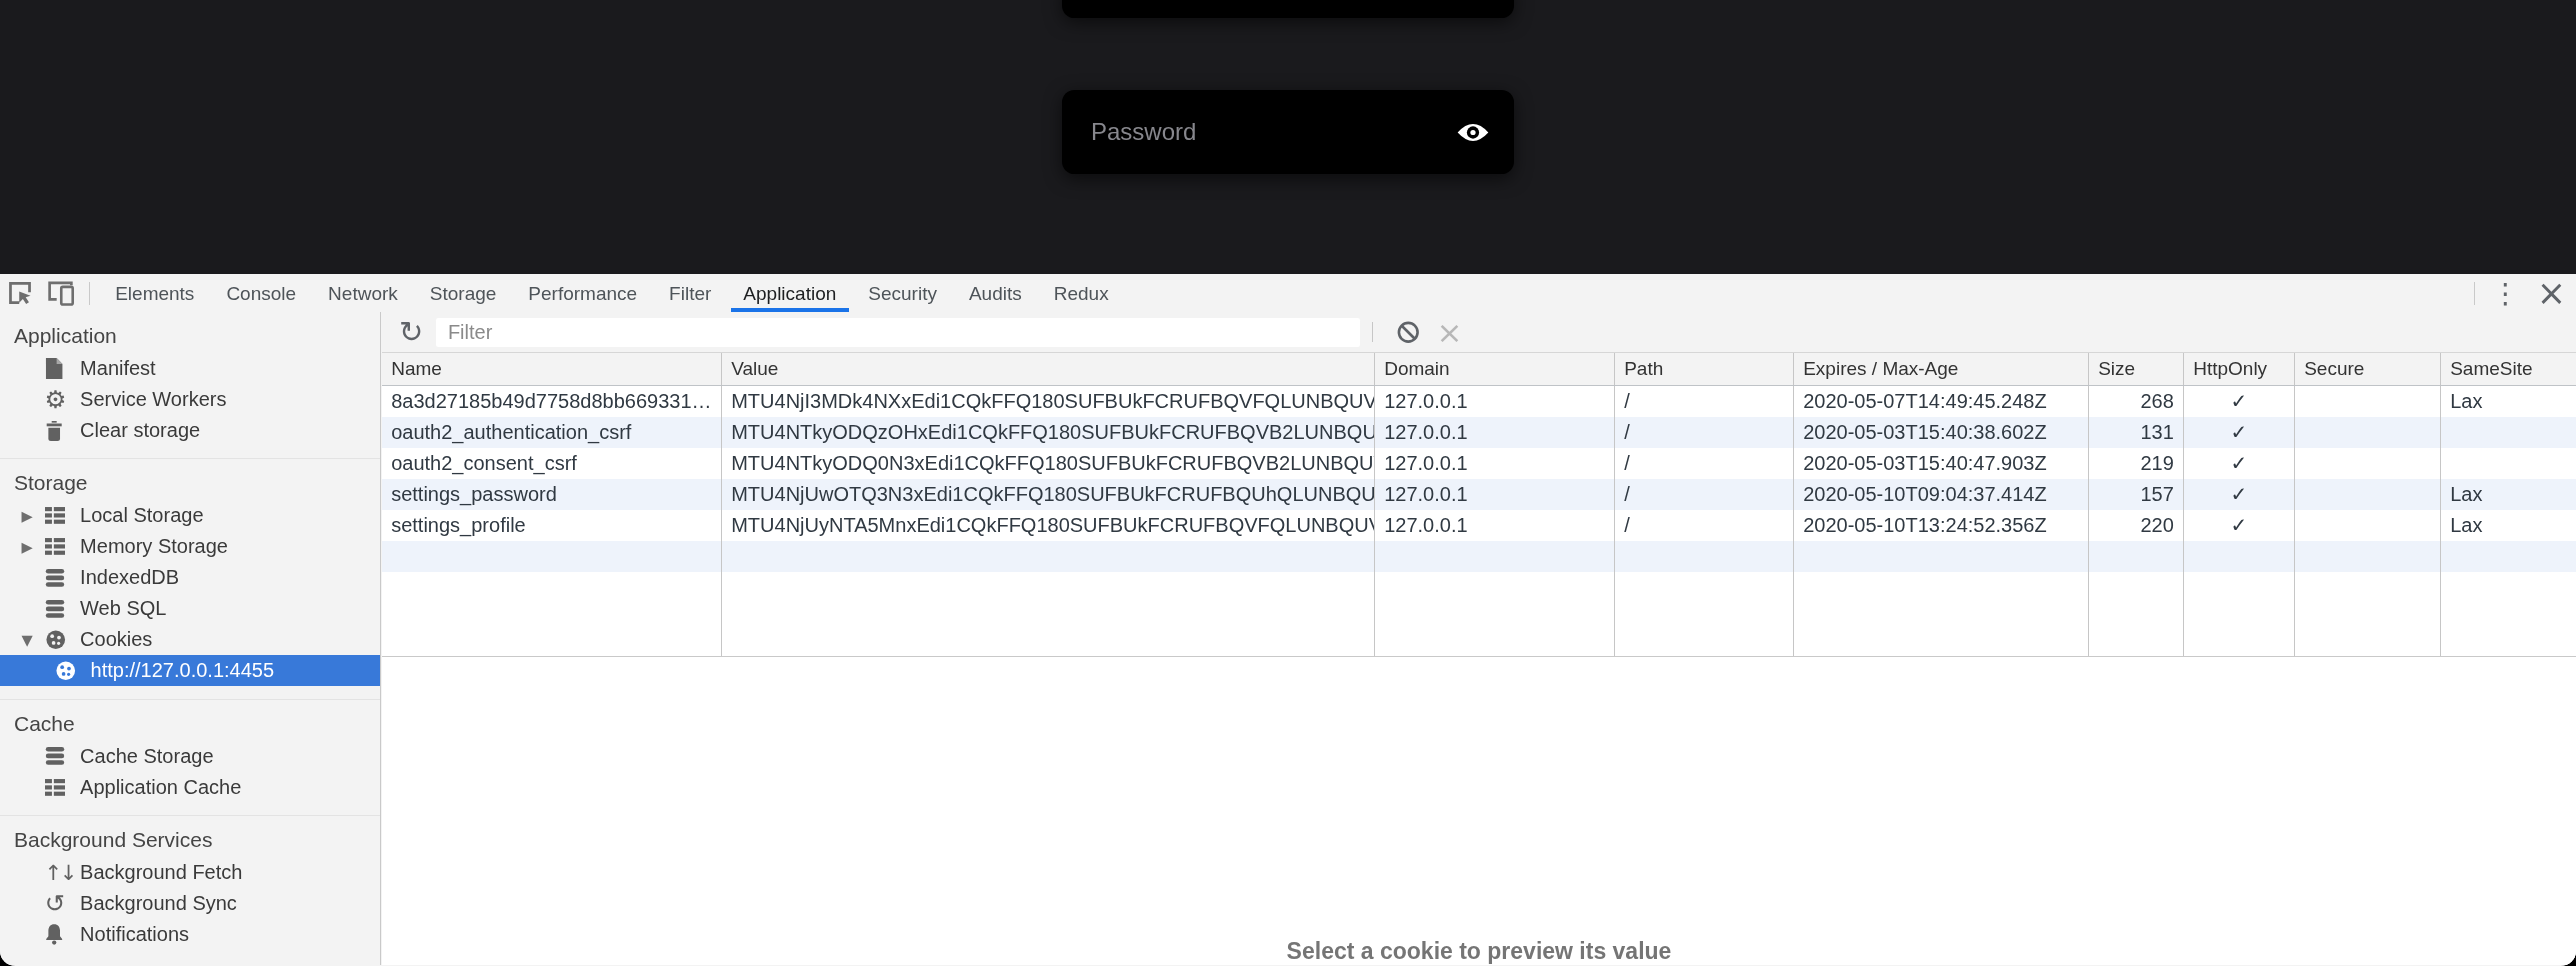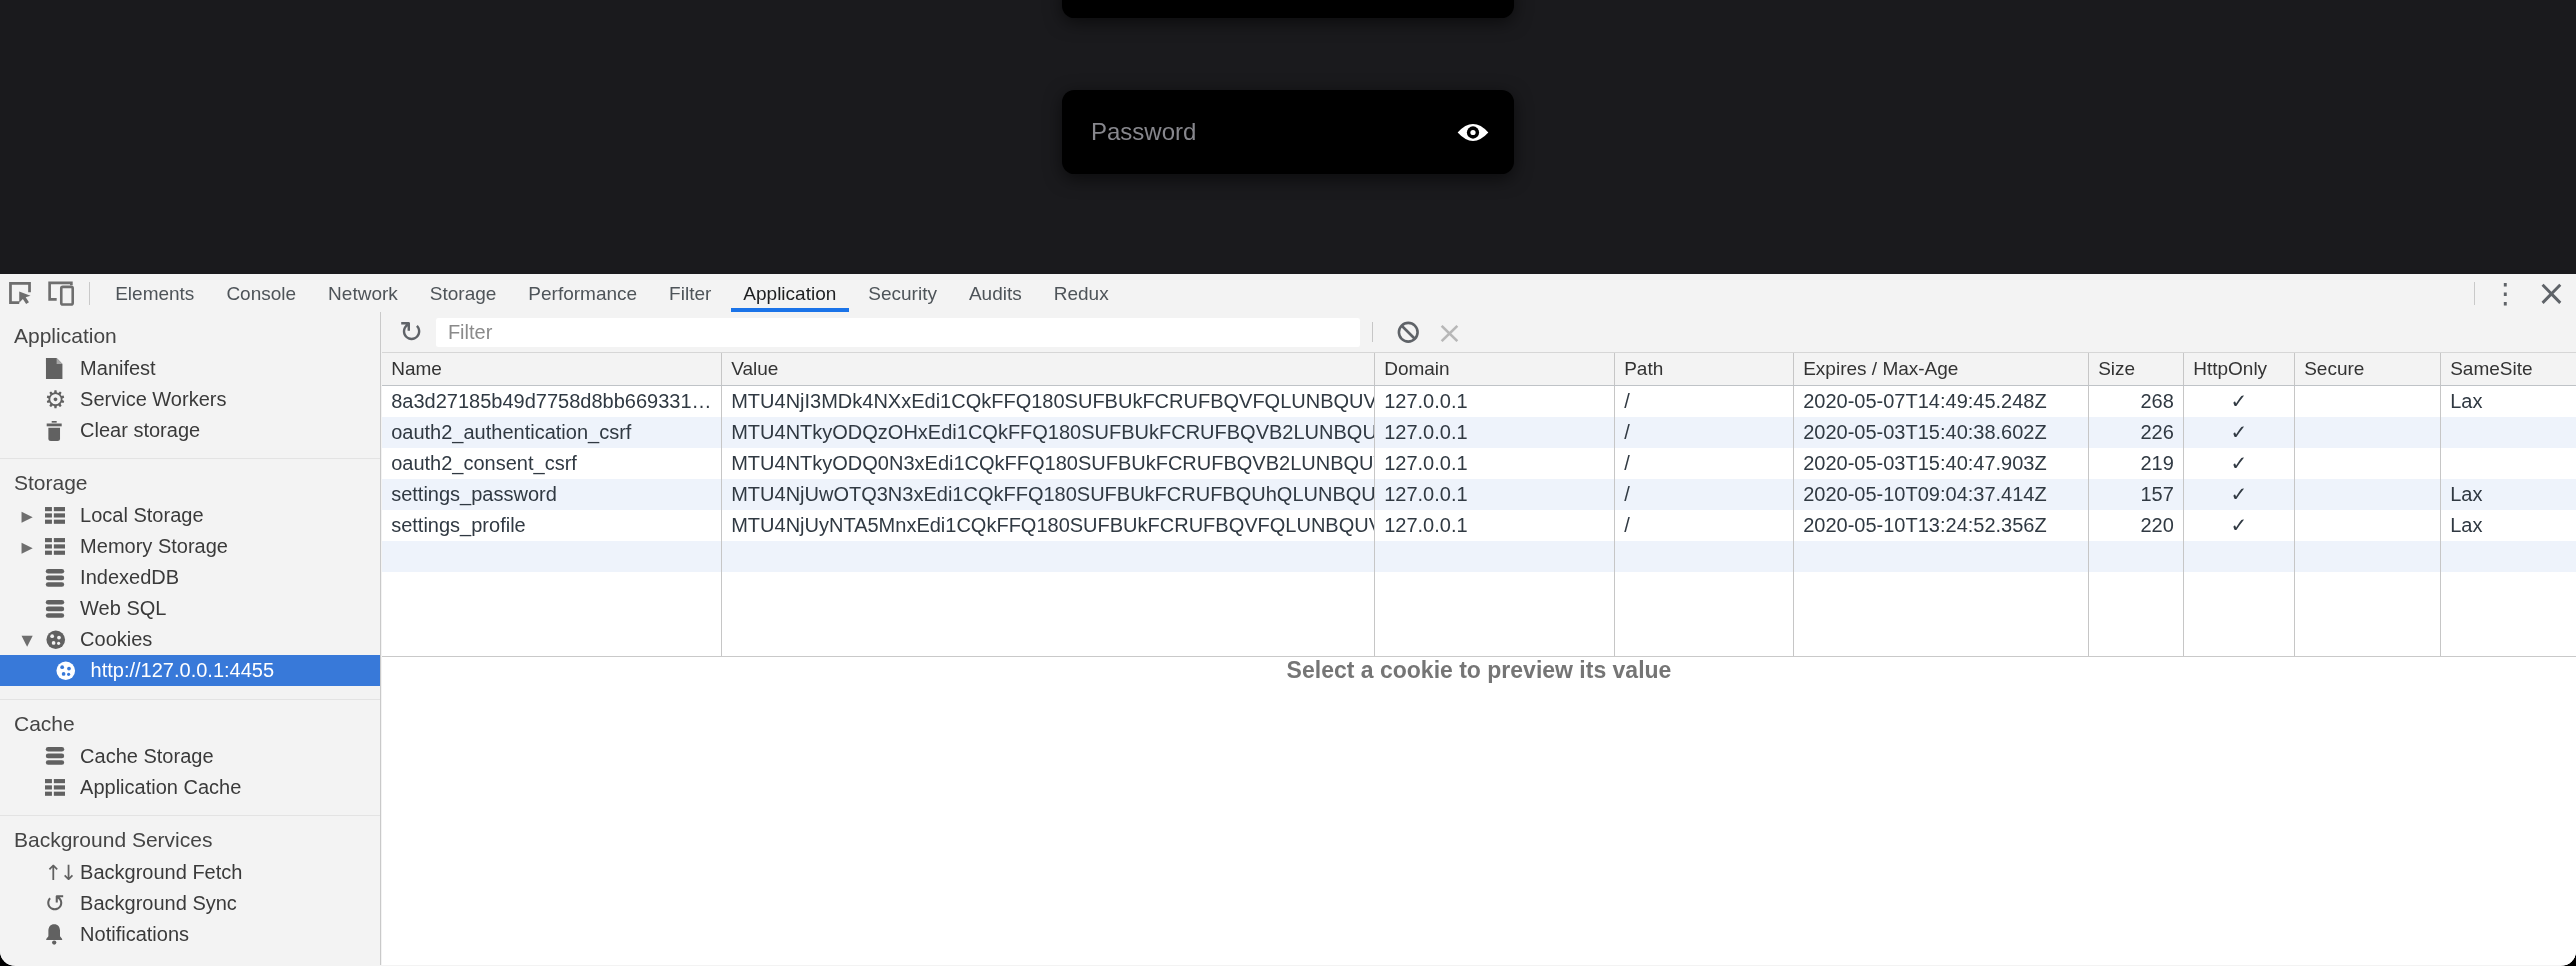--- a/index.html
+++ b/index.html
@@ -71,21 +71,21 @@
   .tr { height:31px; flex:0 0 auto; cursor:default; }
   .tr.stripe { background:#eef3fb; }
   .tr.filler { flex:1 1 auto; height:auto; }
   .td { line-height:31px; font-size:20px; color:#303942; padding-left:9.2px; border-right:0.8px solid #c6c6c6;
         white-space:nowrap; overflow:hidden; height:100%; }
   .td:last-child { border-right:none; }
   .td.num { text-align:right; padding-right:9.2px; padding-left:0; }
   .td.ctr { text-align:center; padding-left:0; font-family:"DejaVu Sans",sans-serif; }
 
   .preview { flex:1 1 auto; border-top:0.8px solid #c9c9c9; background:#fff;
-             display:flex; align-items:flex-start; justify-content:center; }
+             display:flex; align-items:flex-end; justify-content:center; }
   .preview-msg { font-size:23px; font-weight:bold; color:#757575; }
 </style>
 </head>
 <body>
 
 <div class="screen">
 
   <div class="login">
     <div class="dark-box box-top"></div>
     <div class="dark-box box-pwd">
@@ -338,21 +338,21 @@
           <span class="td"></span>
           <span class="td">Lax</span>
         </div>
 
         <div class="tr grid stripe">
           <span class="td">oauth2_authentication_csrf</span>
           <span class="td">MTU4NTkyODQzOHxEdi1CQkFFQ180SUFBUkFCRUFBQVB2LUNBQUVHY…</span>
           <span class="td">127.0.0.1</span>
           <span class="td">/</span>
           <span class="td">2020-05-03T15:40:38.602Z</span>
-          <span class="td num">226</span>
+          <span class="td num">131</span>
           <span class="td ctr">✓</span>
           <span class="td"></span>
           <span class="td"></span>
         </div>
 
         <div class="tr grid">
           <span class="td">oauth2_consent_csrf</span>
           <span class="td">MTU4NTkyODQ0N3xEdi1CQkFFQ180SUFBUkFCRUFBQVB2LUNBQUVHYz…</span>
           <span class="td">127.0.0.1</span>
           <span class="td">/</span>

